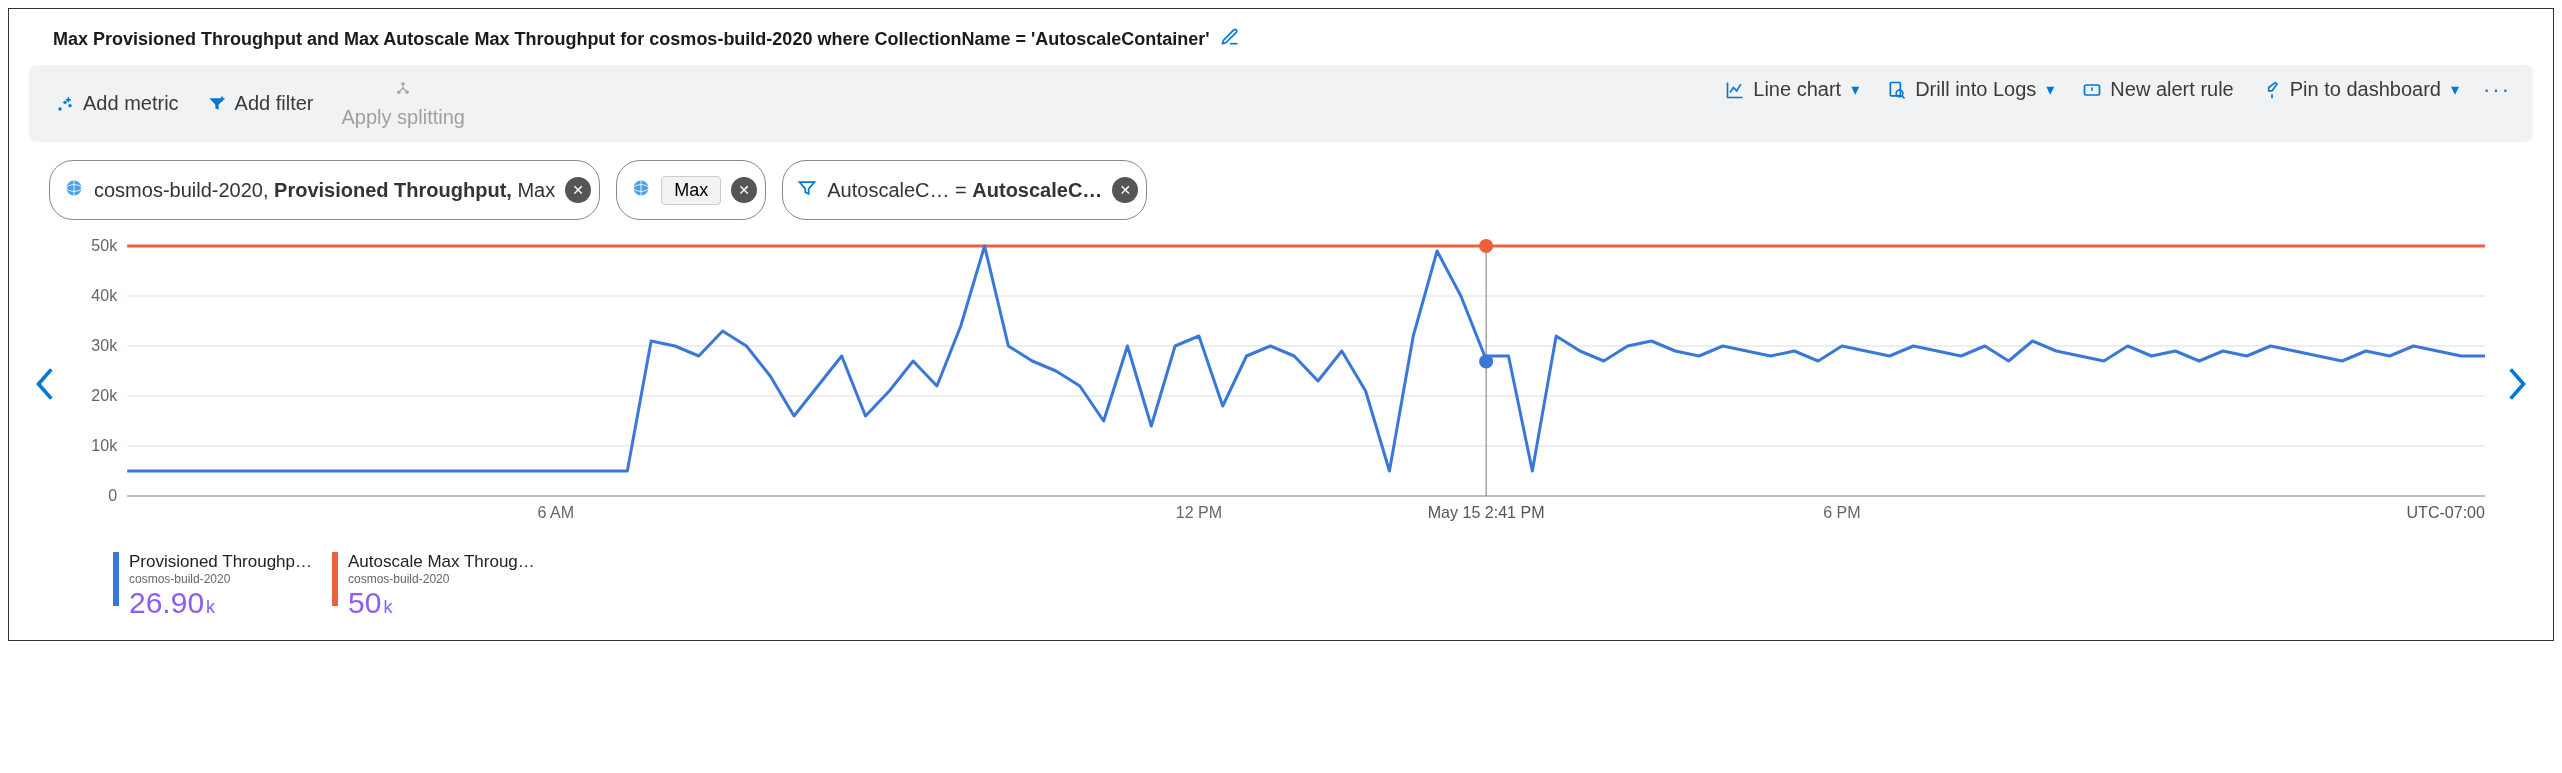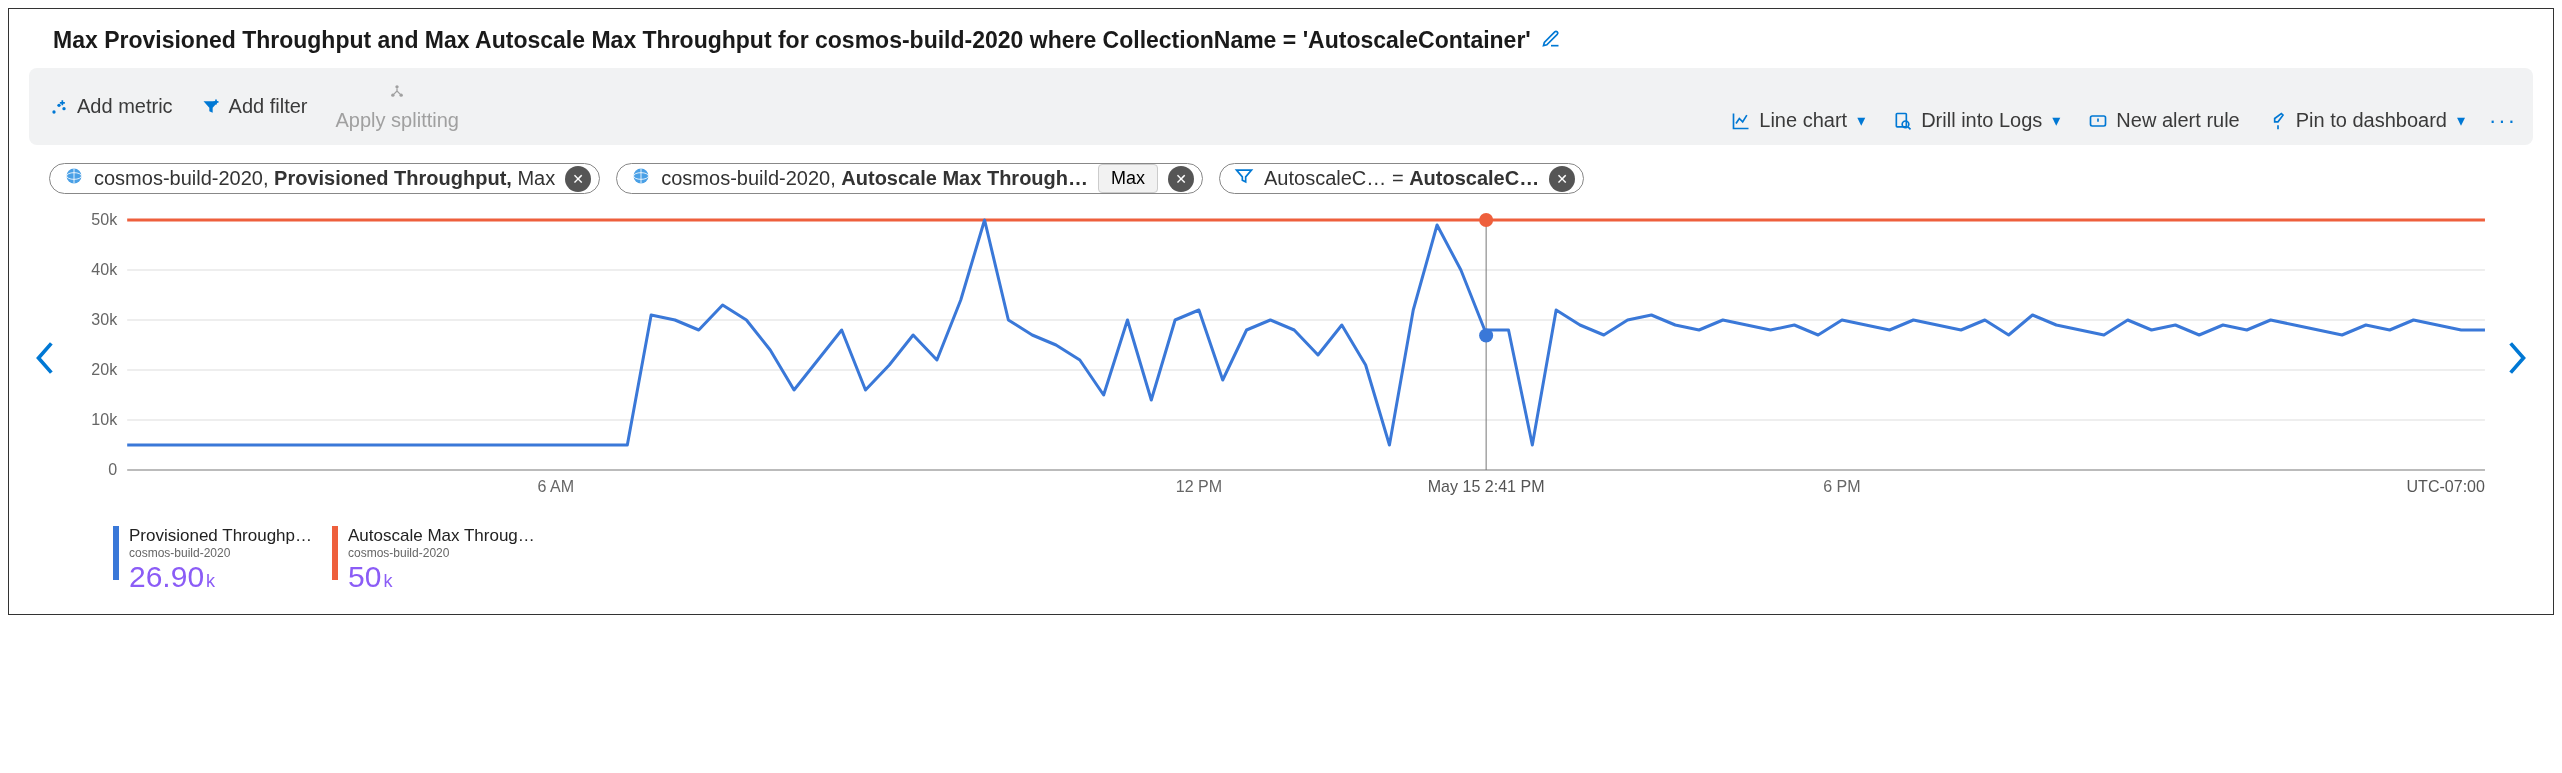--- a/index.html
+++ b/index.html
@@ -13,30 +13,30 @@
     border: 1px solid #333;
     padding: 12px 20px 20px 20px;
   }
   .title-row {
     display: flex;
     align-items: center;
     gap: 10px;
     padding: 6px 24px 14px 24px;
   }
   .title {
-    font-size: 23px;
+    font-size: 18px;
     font-weight: 600;
     color: #1a1a1a;
   }
   .pencil { color: #0078d4; }
   .toolbar {
     display: flex;
-    align-items: flex-end;
+    align-items: flex-start;
     background: #f1f2f3;
-    padding: 8px 8px;
+    padding: 8px 14px;
     gap: 10px;
     border-radius: 8px;
   }
   .toolbar .left, .toolbar .right { display: flex; gap: 4px; align-items: center; }
   .toolbar .spacer { flex: 1; }
   .tb-btn {
     display: flex; align-items: center; gap: 8px;
     padding: 5px 12px;
     color: #3a3a3a;
     font-size: 20px;
@@ -49,21 +49,21 @@
   .chev { color: #0078d4; font-size: 16px; margin-left: 2px; }
   .ellipsis { color: #0078d4; font-size: 22px; padding: 0 8px; letter-spacing: 2px; }
 
   .pill-row {
     display: flex;
     gap: 16px;
     padding: 18px 20px 0 20px;
   }
   .pill {
     display: flex; align-items: center;
-    height: 31px;
+    height: 60px;
     border: 1px solid #888;
     border-radius: 24px;
     padding: 0 8px 0 14px;
     font-size: 20px;
     gap: 10px;
     background: #fff;
   }
   .pill .globe { color: #0078d4; }
   .pill .txt { color: #333; }
   .pill .txt b { font-weight: 700; }
@@ -221,23 +221,20 @@
       </span>
       <span class="close-x">✕</span>
     </div>
     <div class="pill">
       <span class="globe">
         <svg class="ico-svg" viewBox="0 0 24 24">
             <circle cx="12" cy="12" r="9" fill="#4aa0e6"></circle>
             <ellipse cx="12" cy="12" rx="9" ry="4" fill="none" stroke="#fff" stroke-width="1"></ellipse>
             <path d="M12 3v18" stroke="#fff" stroke-width="1"></path>
           </svg>
-      </span>
-      <span class="txt">
-        <span>cosmos-build-2020,</span> <b>Autoscale Max Through…</b>
       </span>
       <span class="agg-chip">Max</span>
       <span class="close-x">✕</span>
     </div>
     <div class="pill">
       <span class="filter-ico">
         <svg class="ico-svg" viewBox="0 0 24 24" fill="none" stroke="currentColor" stroke-width="2">
             <path d="M3 5h18l-7 8v6l-4-2v-4Z"></path>
           </svg>
       </span>

